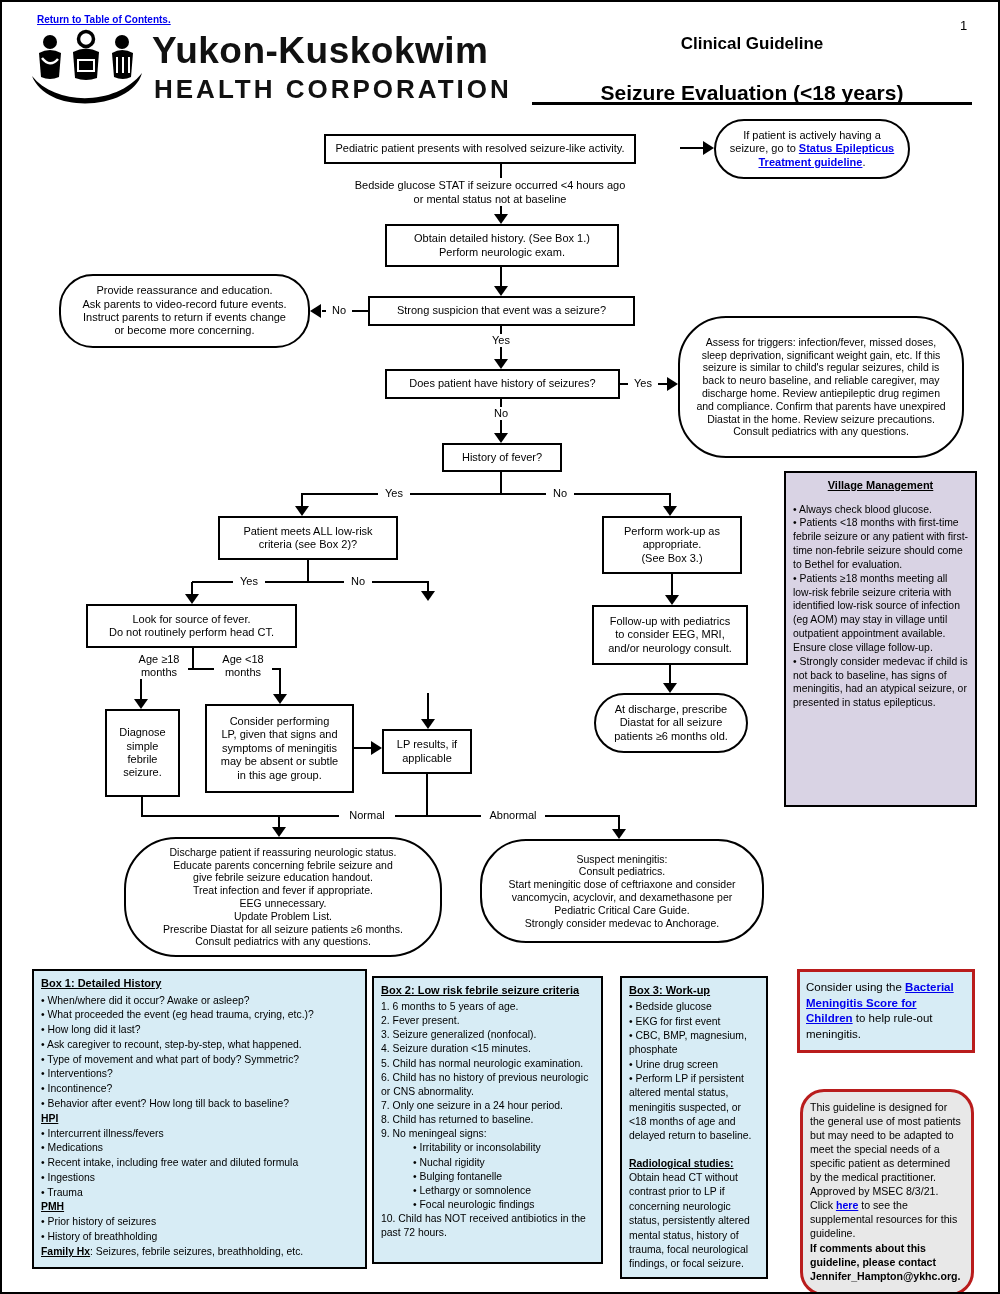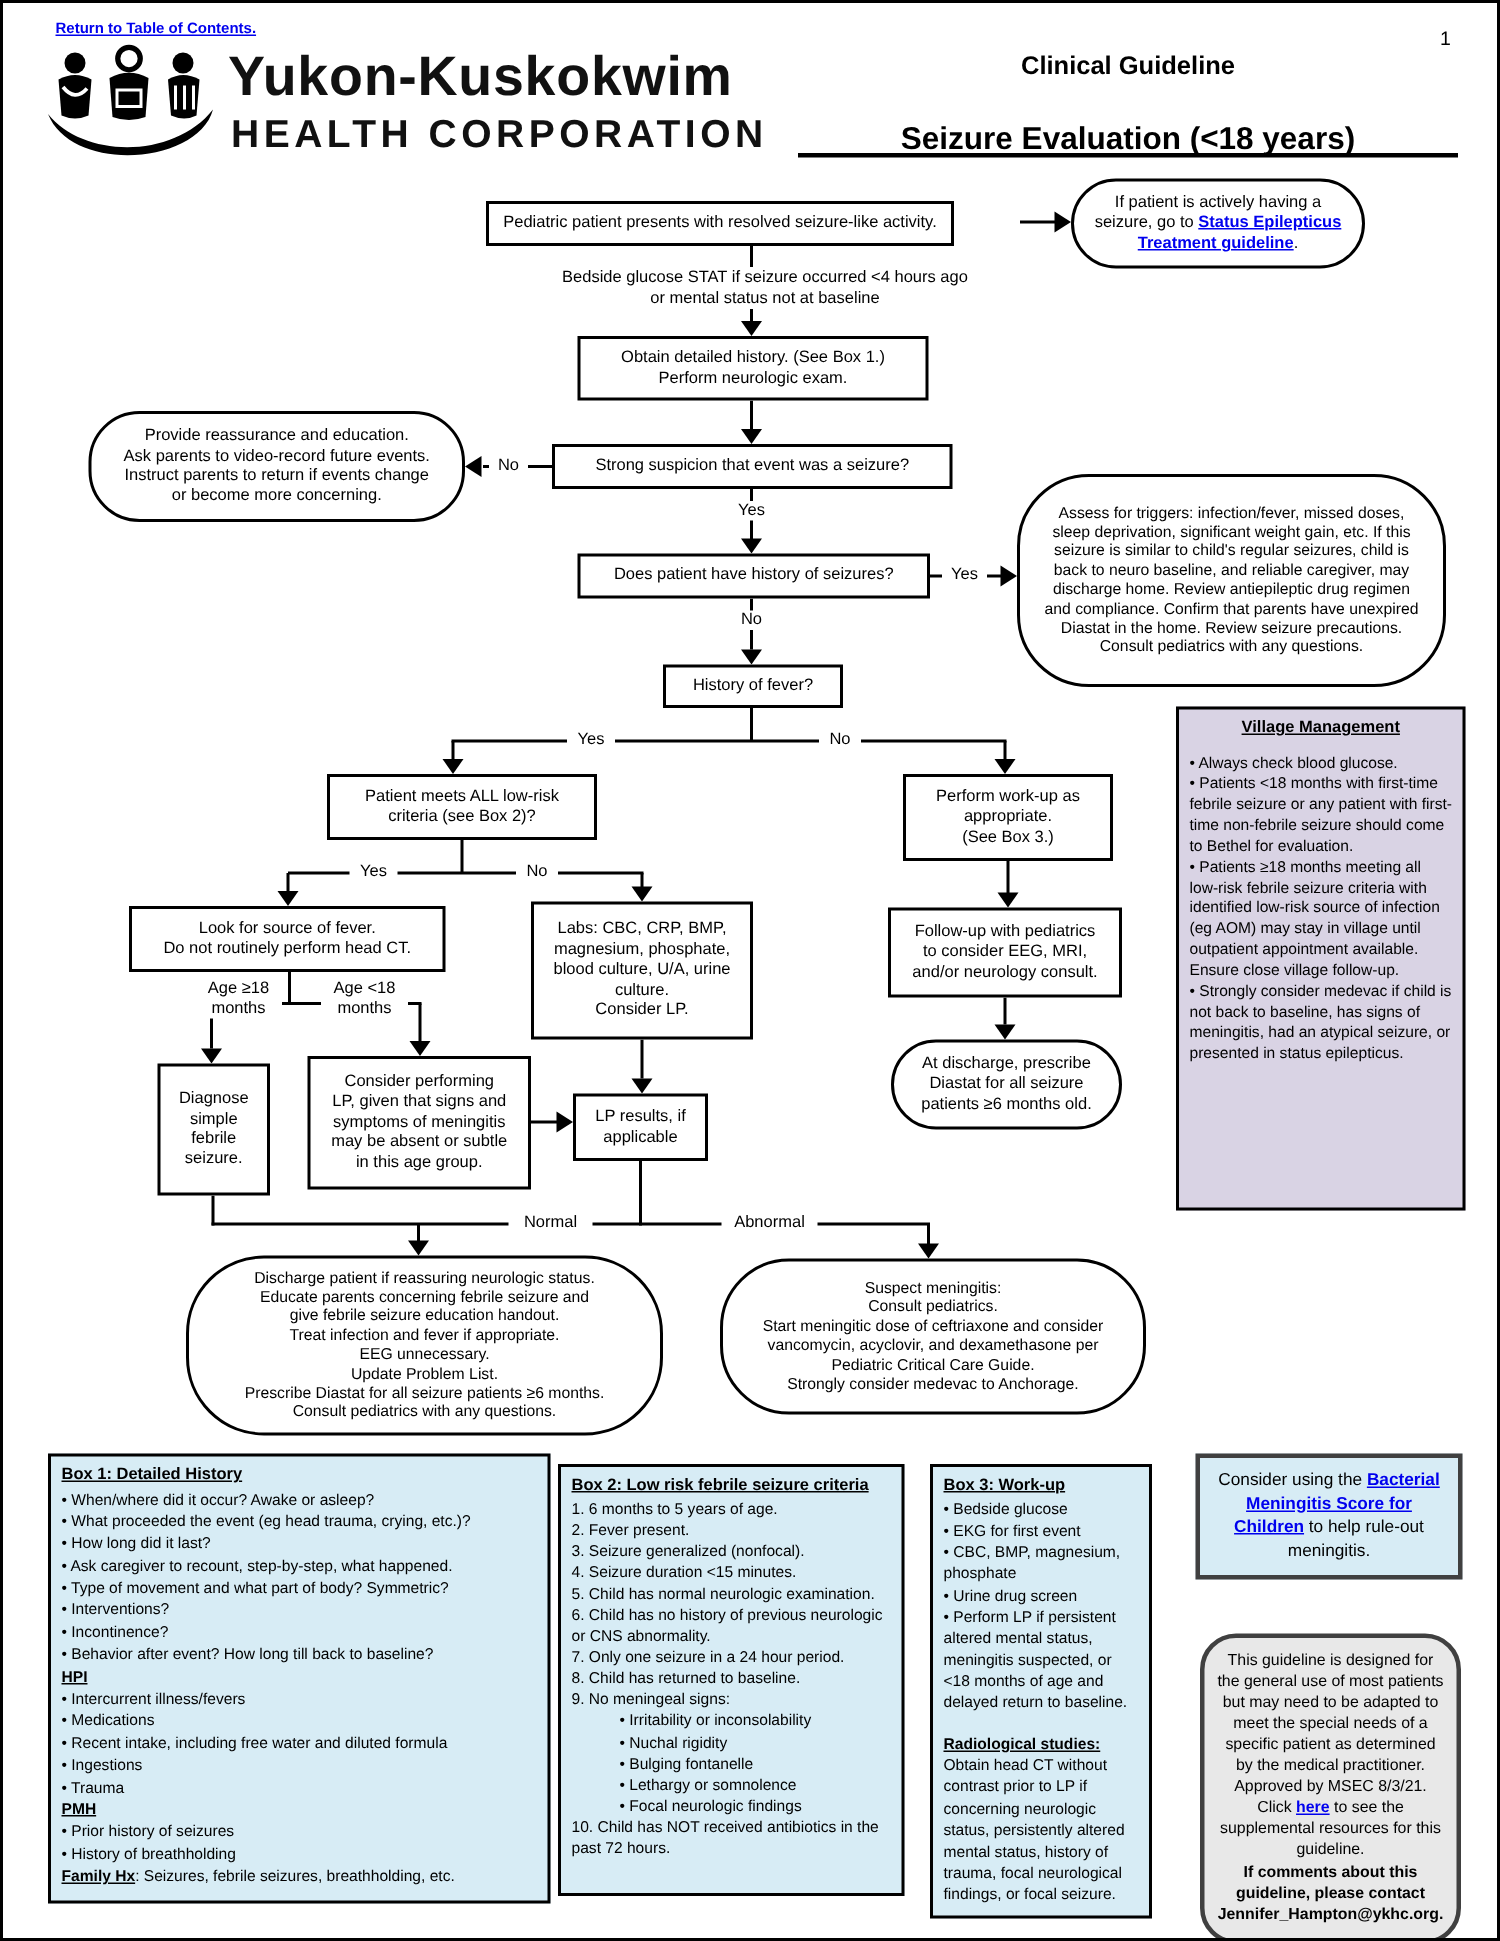--- a/index.html
+++ b/index.html
@@ -33,21 +33,21 @@
   .panel{position:absolute;border:2px solid #000;padding:5px 7px;font-size:10.4px;line-height:1.42;z-index:2;}
   .panel.blue{background:#d7ecf5;}
   .panel.purple{background:#d9d3e4;line-height:1.33;}
   .panel-title{font-weight:bold;text-decoration:underline;font-size:11px;margin-bottom:2px;}
   .ctr{text-align:center;}
   .hdr{font-weight:bold;text-decoration:underline;}
   .hdr2{font-weight:bold;text-decoration:underline;margin-top:13px;}
   .sub{padding-left:32px;}
   .lead{font-weight:bold;text-decoration:underline;}
   .pline{white-space:normal;}
-  .callout{position:absolute;border:3px solid #404040;text-align:center;z-index:2;}
+  .callout{position:absolute;border:3px solid #b91c1c;text-align:left;z-index:2;}
   .bms{left:795px;top:967px;width:178px;background:#d7ecf5;font-size:11.5px;font-weight:bold;line-height:1.35;padding:8px 6px;}
   .gnote{left:798px;top:1087px;width:174px;background:#e8e8e8;border-radius:24px;font-size:10.6px;line-height:1.32;padding:9px 7px;}
   .gnote .bold{font-weight:bold;margin-top:1px;}
 </style>
 </head>
 <body>
 
 <div id="page">
 
   <a class="ret link">Return to Table of Contents.</a>
@@ -73,21 +73,21 @@
   <div class="kicker">Clinical Guideline</div>
   <div class="gtitle">Seizure Evaluation (&lt;18 years)</div>
   <div class="hl" style="left:530px;top:100px;width:440px;height:3px;"></div>
 
   <div class="node" style="left:322px;top:132px;width:312px;height:30px;">Pediatric patient presents with resolved seizure-like activity.</div>
 
   <div class="node pillb wrapn" style="left:712px;top:117px;width:196px;height:60px;padding:2px 12px;">
     <span><span>If patient is actively having a seizure, go to </span><a class="link">Status Epilepticus Treatment guideline</a><span>.</span></span>
   </div>
 
-  <div class="abs" style="left:328px;top:176px;width:360px;text-align:center;font-size:11px;line-height:14px;white-space:pre-line;">Bedside glucose STAT if seizure occurred &lt;4 hours ago
+  <div class="abs" style="left:308px;top:176px;width:360px;text-align:center;font-size:11px;line-height:14px;white-space:pre-line;">Bedside glucose STAT if seizure occurred &lt;4 hours ago
 or mental status not at baseline</div>
 
   <div class="node" style="left:383px;top:222px;width:234px;height:43px;">Obtain detailed history. (See Box 1.)
 Perform neurologic exam.</div>
 
   <div class="node" style="left:366px;top:294px;width:267px;height:30px;">Strong suspicion that event was a seizure?</div>
 
   <div class="node pillb" style="left:57px;top:272px;width:251px;height:74px;">Provide reassurance and education.
 Ask parents to video-record future events.
 Instruct parents to return if events change
@@ -102,25 +102,20 @@
   <div class="node" style="left:216px;top:514px;width:180px;height:44px;">Patient meets ALL low-risk
 criteria (see Box 2)?</div>
 
   <div class="node" style="left:600px;top:514px;width:140px;height:58px;">Perform work-up as
 appropriate.
 (See Box 3.)</div>
 
   <div class="node" style="left:84px;top:602px;width:211px;height:44px;">Look for source of fever.
 Do not routinely perform head CT.</div>
 
-  <div class="node" style="left:352px;top:599px;width:148px;height:92px;">Labs: CBC, CRP, BMP,
-magnesium, phosphate,
-blood culture, U/A, urine
-culture.
-Consider LP.</div>
 
   <div class="node" style="left:590px;top:603px;width:156px;height:60px;">Follow-up with pediatrics
 to consider EEG, MRI,
 and/or neurology consult.</div>
 
   <div class="lbl" style="left:128px;top:651px;width:58px;">Age ≥18
 months</div>
   <div class="lbl" style="left:212px;top:651px;width:58px;">Age &lt;18
 months</div>
 

